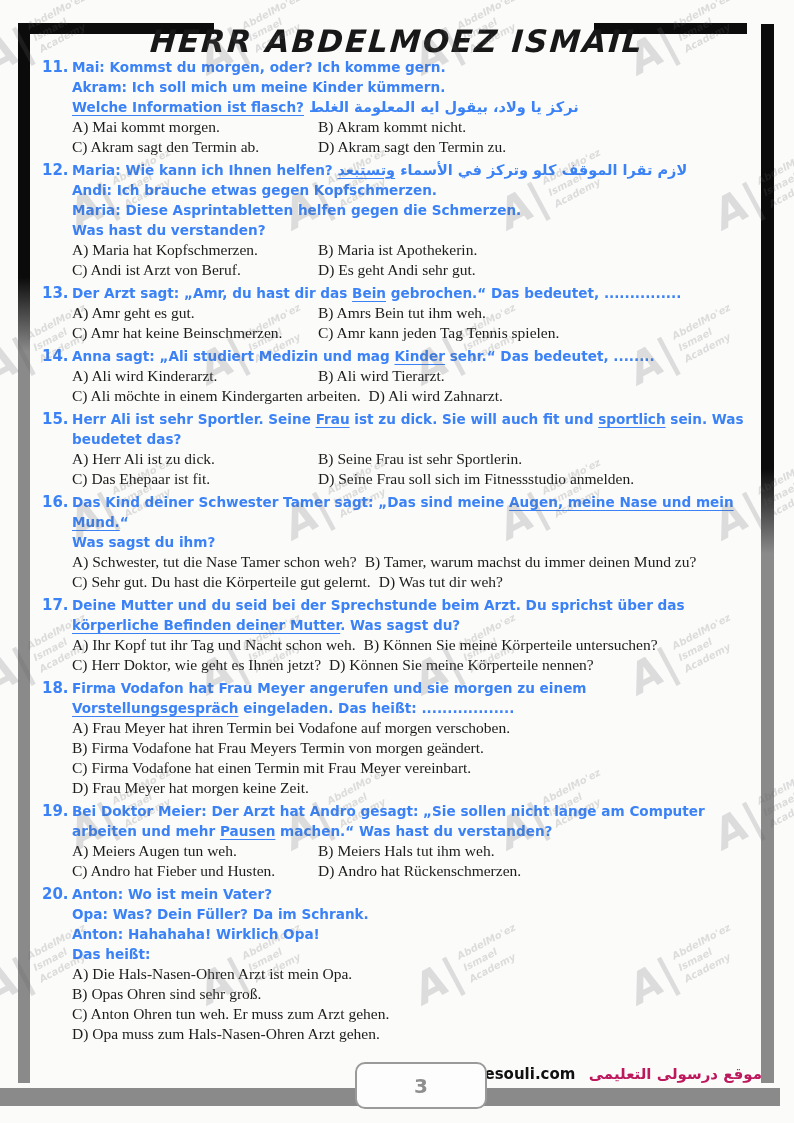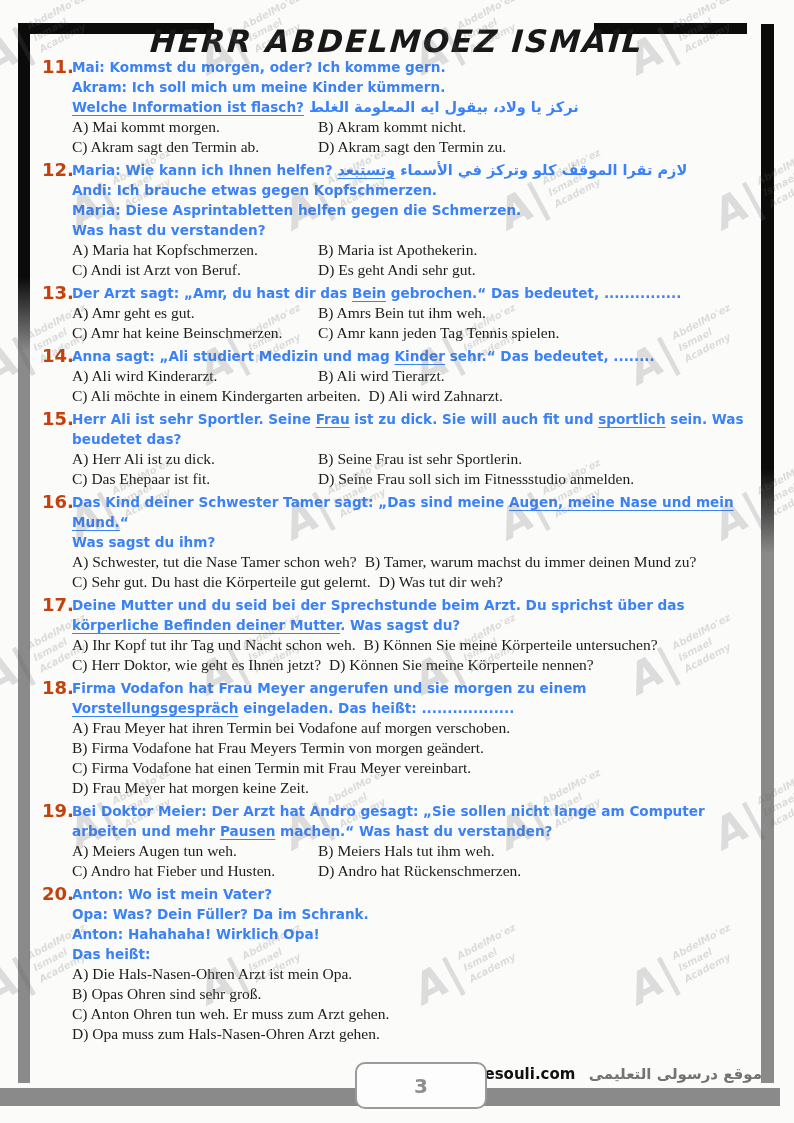--- a/index.html
+++ b/index.html
@@ -17,33 +17,33 @@
   
   .frame-left{position:absolute;left:18px;top:23px;width:12px;height:1060px;z-index:1;
               background:linear-gradient(#0b0b0b 0%,#0b0b0b 24%,#8a8a8a 31%,#8a8a8a 100%);}
   .frame-right{position:absolute;left:761px;top:24px;width:13px;height:1059px;z-index:1;
                background:linear-gradient(#0b0b0b 0%,#0b0b0b 42%,#8a8a8a 50%,#8a8a8a 100%);}
   .bottom-bar{position:absolute;left:0;bottom:17px;width:780px;height:18px;background:#8a8a8a;z-index:1;}
 
   
   #questions{position:absolute;left:42px;top:57px;width:713px;z-index:2;}
   .q{display:flex;margin-bottom:3px;}
-  .qnum{flex:none;width:30px;font-weight:700;font-size:18px;line-height:20px;color:#c2410c;}
+  .qnum{flex:none;width:30px;font-weight:700;font-size:15px;line-height:20px;color:#3b82f6;}
   .qbody{flex:1;min-width:0;}
   .stem{font-weight:700;font-size:13.6px;line-height:20px;color:#3b82f6;}
   .seg.u{text-decoration:underline;text-underline-offset:3px;}
   .seg.ar{font-size:14.5px;}
   .opt-row{display:flex;gap:8px;font-family:"Liberation Serif",serif;font-weight:400;
            font-size:15.5px;line-height:20px;color:#1c1c1c;white-space:nowrap;}
   .opt-row .opt:first-child:not(:last-child){min-width:238px;}
 
   
   .site-line{position:absolute;right:32px;bottom:40px;z-index:2;font-size:15px;font-weight:700;}
   .site-domain{color:#111;font-family:"DejaVu Sans",sans-serif;}
-  .site-arabic{color:#737373;margin-left:8px;font-size:15px;}
+  .site-arabic{color:#be185d;margin-left:8px;font-size:15px;}
   .page-box{position:absolute;left:355px;bottom:14px;width:128px;height:43px;z-index:3;
             background:#fdfdfd;border:2px solid #9a9a9a;border-radius:10px;
             display:flex;align-items:center;justify-content:center;}
   .page-num{font-size:20px;font-weight:700;color:#8e8e8e;font-family:"DejaVu Sans",sans-serif;}
 
   
   #wm-layer{position:absolute;inset:0;z-index:4;pointer-events:none;}
   .wm{position:absolute;display:flex;align-items:center;gap:5px;transform:rotate(-28deg);
       color:rgba(100,100,100,0.20);}
   .wm-logo{font-size:42px;font-weight:700;font-style:italic;line-height:1;}

